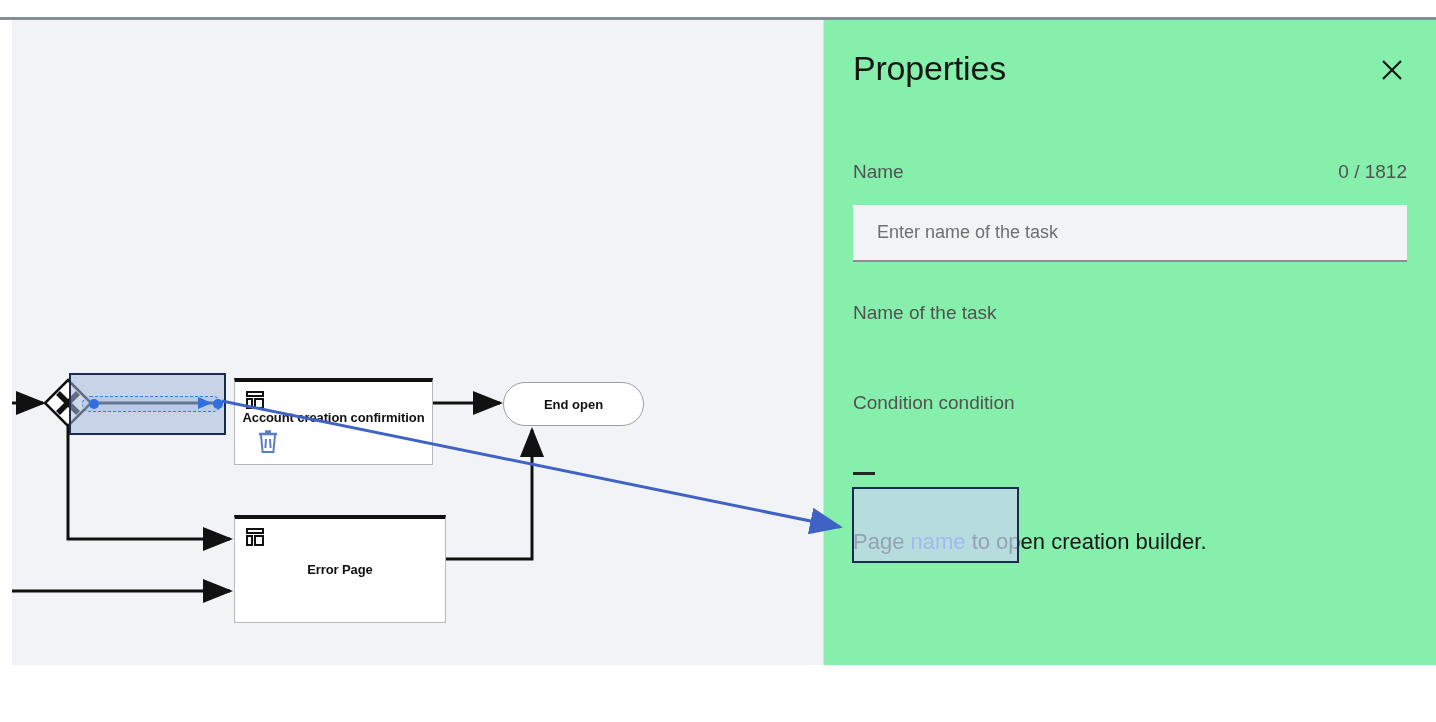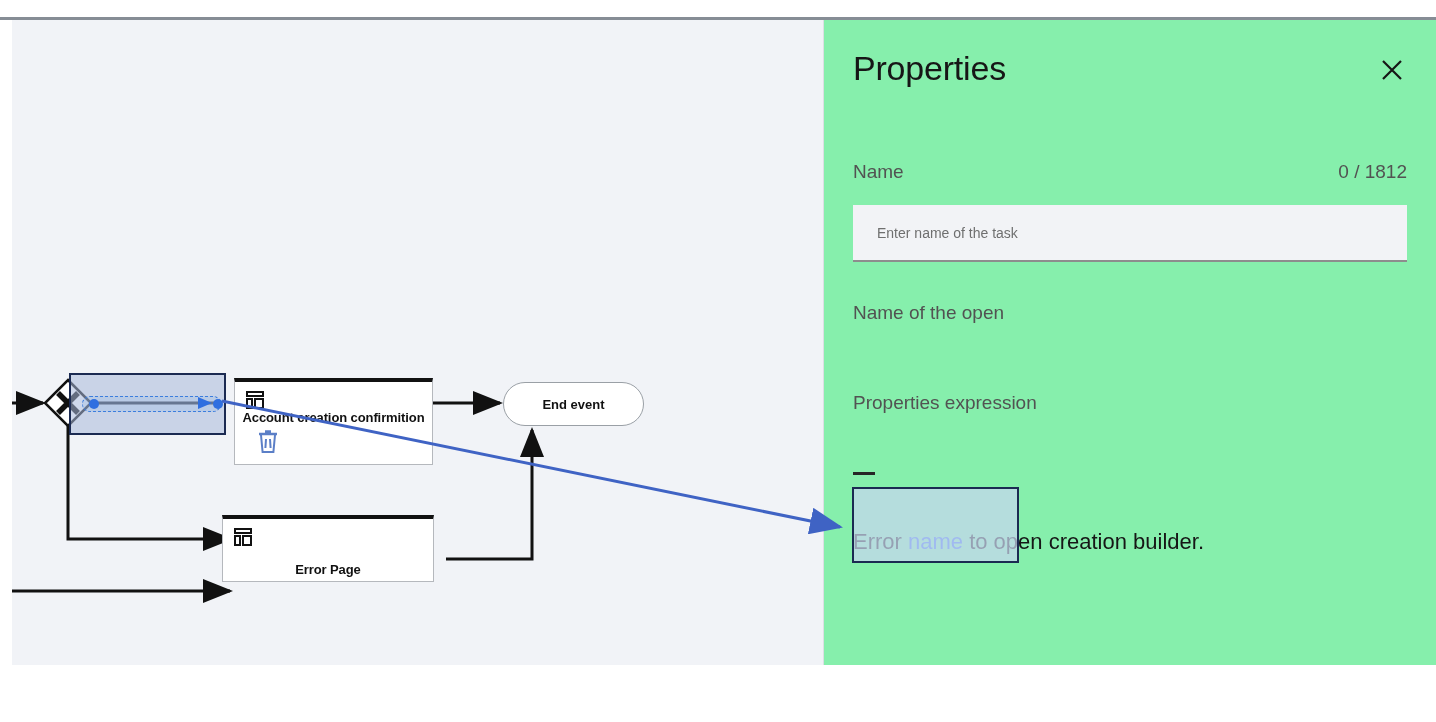--- a/index.html
+++ b/index.html
@@ -165,21 +165,21 @@
   .text-input {
     position: absolute;
     left: 29px; top: 185px;
     width: 554px; height: 57px;
     background: #f2f3f6;
     border: none;
     border-bottom: 2px solid #8d8d8d;
     box-sizing: border-box;
     padding: 0 24px;
     font-family: "Liberation Sans", sans-serif;
-    font-size: 14px;
+    font-size: 18px;
     color: #161616;
   }
   .text-input::placeholder {
     color: #6f6f6f;
     opacity: 1;
   }
   .field-helper {
     position: absolute;
     left: 29px; top: 282px;
     font-size: 19px;
@@ -259,31 +259,31 @@
     <div class="bpmn-task-label" style="top:28px;">Account creation confirmition</div>
   </div>
 
   <svg class="trash-icon" style="left:244px; top:408px;" viewBox="0 0 24 26">
     <path d="M3,6 L21,6" stroke="#5b7fc7" stroke-width="2.5"></path>
     <path d="M9,4 L15,4" stroke="#5b7fc7" stroke-width="3.5"></path>
     <path d="M5,7 L6.6,24 L17.4,24 L19,7" fill="none" stroke="#5b7fc7" stroke-width="2"></path>
     <path d="M10,11 L9.4,20 M14,11 L14.6,20" stroke="#5b7fc7" stroke-width="2"></path>
   </svg>
 
-  <div class="bpmn-task" style="left:210px; top:495px; width:212px; height:67px;">
+  <div class="bpmn-task" style="left:222px; top:495px; width:212px; height:108px;">
     <svg class="task-icon" viewBox="0 0 20 20">
       <rect x="2" y="2" width="16" height="4" fill="none" stroke="#111111" stroke-width="2"></rect>
       <rect x="2" y="9" width="5" height="9" fill="none" stroke="#111111" stroke-width="2"></rect>
       <rect x="10" y="9" width="8" height="9" fill="none" stroke="#111111" stroke-width="2"></rect>
     </svg>
     <div class="bpmn-task-label" style="top:43px;">Error Page</div>
   </div>
 
   <div class="bpmn-event" style="left:491px; top:362px; width:141px; height:44px;">
-    <span>End event</span>
+    <span>End open</span>
   </div>
 
 </div>
 <div class="canvas-divider"></div>
 
 <div class="panel">
 
   <div class="panel-title">Properties</div>
 
   <button class="panel-close">
@@ -292,28 +292,28 @@
     </svg>
   </button>
 
   <div class="field-label-row">
     <span class="field-label">Name</span>
     <span class="field-counter">0 / 1812</span>
   </div>
 
   <input class="text-input" type="text" placeholder="Enter name of the task" value="" style="">
 
-  <div class="field-helper">Name of the open</div>
-
-  <div class="section-label">Properties expression</div>
+  <div class="field-helper">Name of the task</div>
+
+  <div class="section-label">Condition condition</div>
 
   <div class="value-dash"></div>
 
   <div class="builder-line">
-    <span>Error </span><a class="builder-link">name</a><span> to open creation builder.</span>
+    <span>Page </span><a class="builder-link">name</a><span> to open creation builder.</span>
   </div>
 
 </div>
 
 <div class="annot-highlight"></div>
 <svg class="annotation-svg" viewBox="0 0 1436 722">
   <defs>
     <marker id="arrowBlue" markerWidth="11" markerHeight="9" refX="10" refY="4.5" orient="auto">
       <path d="M0,0 L11,4.5 L0,9 Z" fill="#3f63c4"></path>
     </marker>

